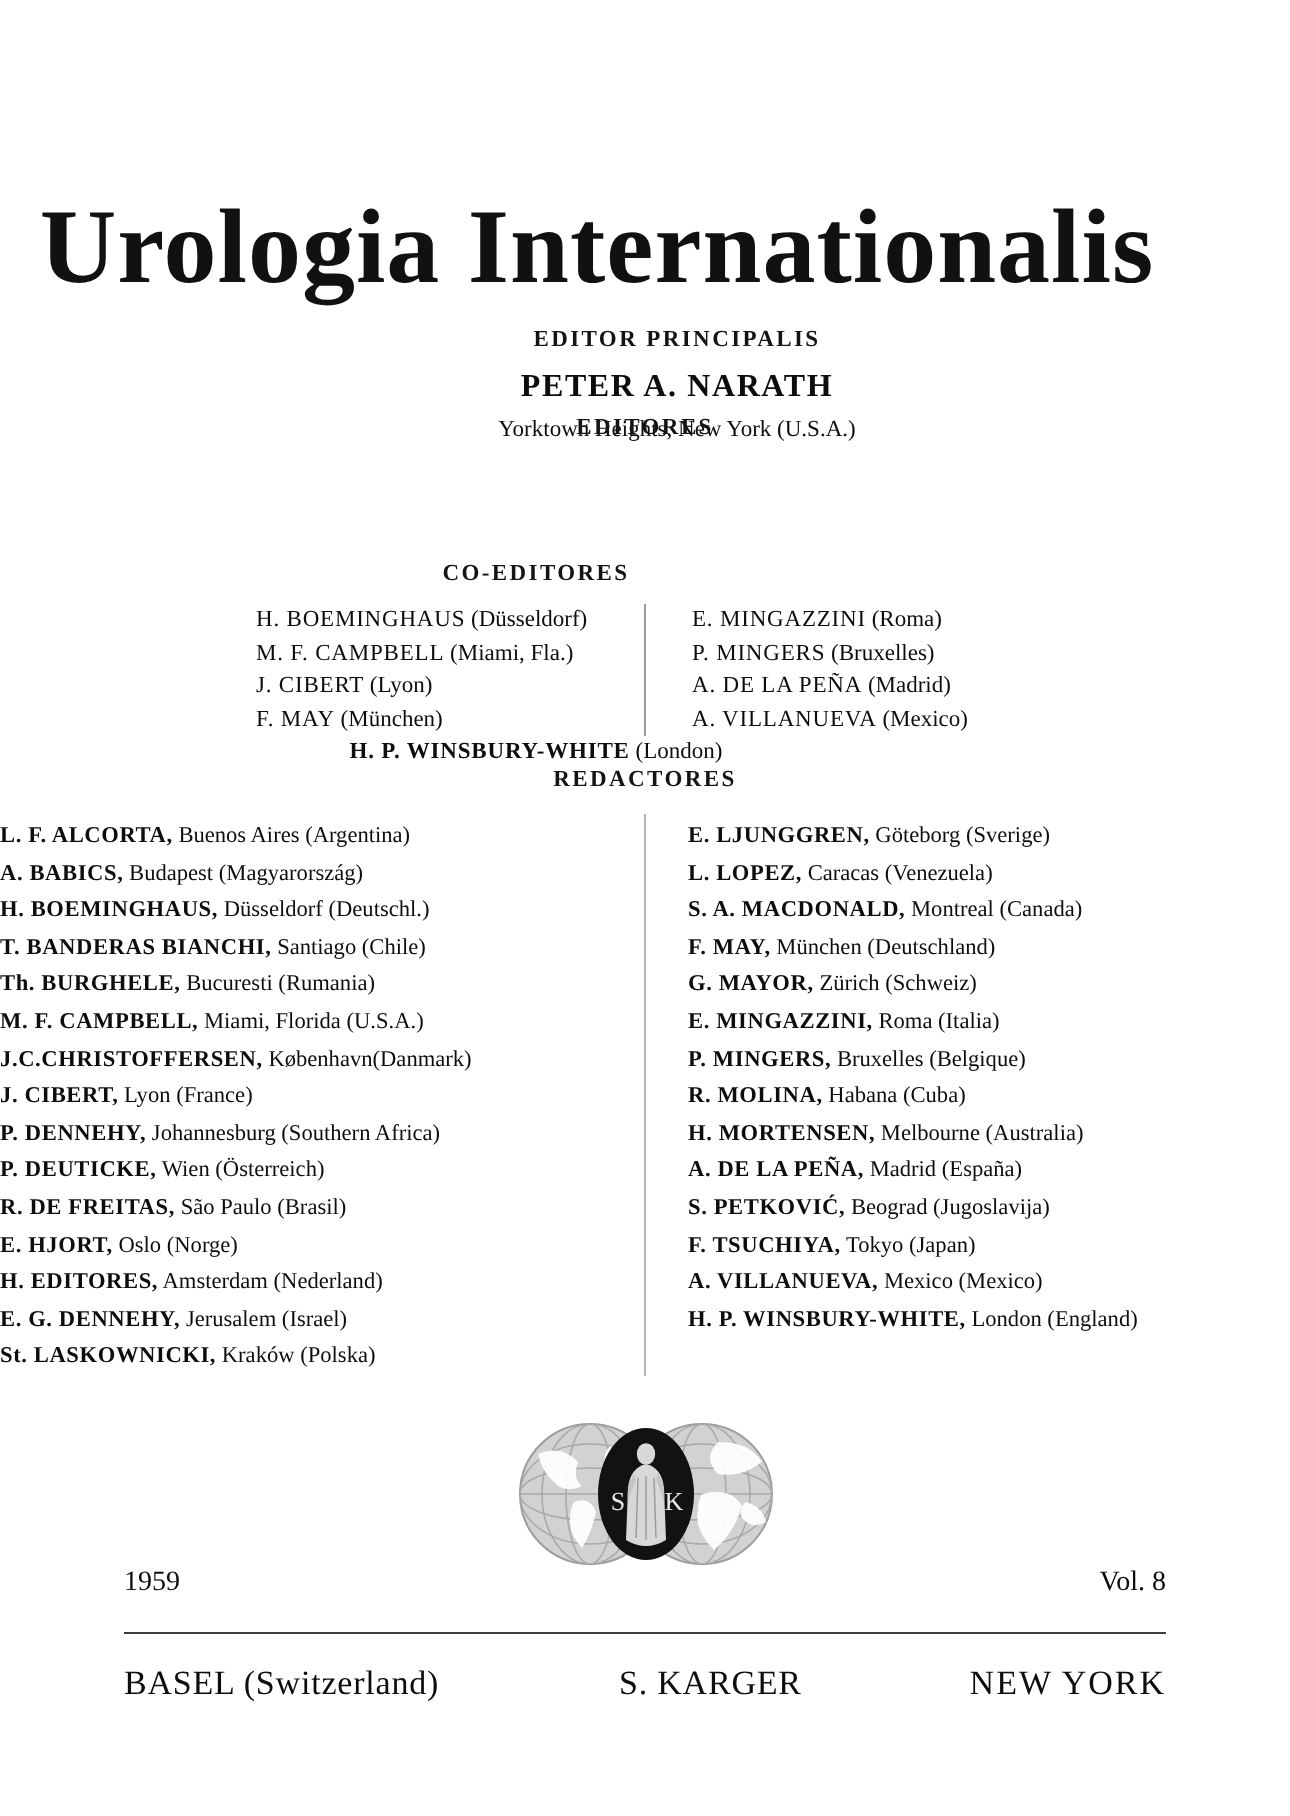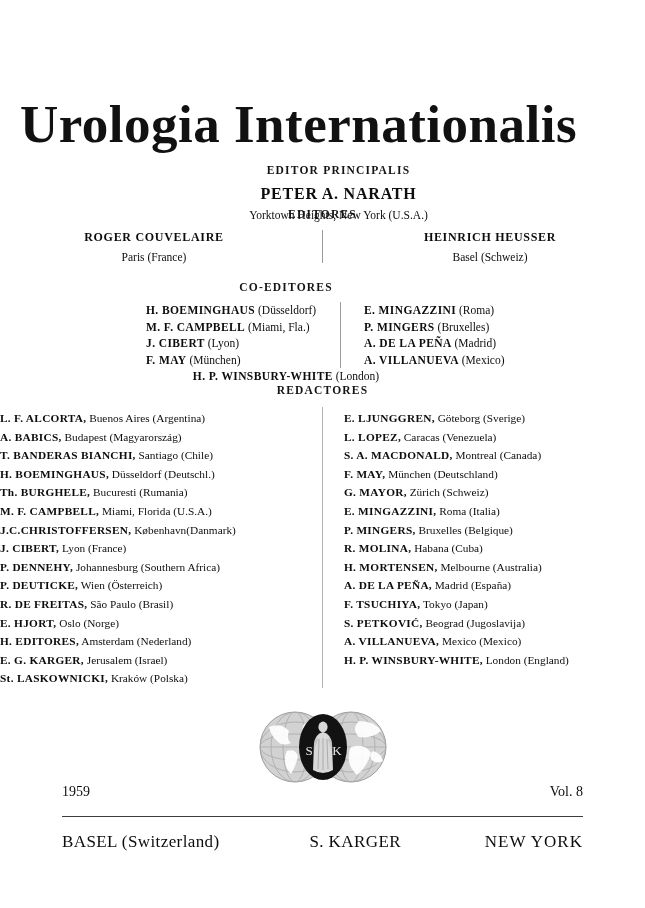--- a/index.html
+++ b/index.html
@@ -104,41 +104,41 @@
   }
   .ed-affil {
     font-size: 11.5px;
     text-align: center;
   }
 
   
   #coeditores-block {
     position: absolute;
     top: 281px;
-    left: 18px;
+    left: 0;
     width: 536px;
   }
   #coeditores-block .sec-heading { margin-bottom: 9px; }
 
   #coeditores-block .two-col .col.left {
     padding-right: 0;
     text-align: left;
     padding-left: 128px;
   }
   #coeditores-block .two-col .col.right {
     padding-left: 24px;
     text-align: left;
   }
   .coed-item {
     font-size: 11.5px;
     line-height: 16.5px;
     white-space: nowrap;
   }
   .coed-item .sc {
-    font-weight: 700;
+    font-weight: 400;
     letter-spacing: 0.4px;
     margin-top: 32px;
   }
   .coed-footer {
     text-align: center;
     font-size: 11.5px;
     margin-top: 2px;
   }
   .coed-footer .sc { font-weight: 700; letter-spacing: 0.4px; }
 
@@ -225,31 +225,20 @@
   <div class="title">Urologia Internationalis</div>
 
   <div id="editor-principalis-block">
     <div class="sec-heading">EDITOR PRINCIPALIS</div>
     <div class="name">PETER A. NARATH</div>
     <div class="affil">Yorktown Heights, New York (U.S.A.)</div>
   </div>
 
   <div id="editores-block">
     <div class="sec-heading">EDITORES</div>
-    <div class="two-col">
-      <div class="vrule"></div>
-      <div class="col left">
-        <div class="ed-name">ROGER COUVELAIRE</div>
-        <div class="ed-affil">Paris (France)</div>
-      </div>
-      <div class="col right">
-        <div class="ed-name">HEINRICH HEUSSER</div>
-        <div class="ed-affil">Basel (Schweiz)</div>
-      </div>
-    </div>
   </div>
 
   <div id="coeditores-block">
     <div class="sec-heading">CO-EDITORES</div>
     <div class="two-col">
       <div class="vrule"></div>
       <div class="col left">
         <div class="coed-item">
           <span class="sc">H. BOEMINGHAUS</span>
           <span>(Düsseldorf)</span>
@@ -292,47 +281,47 @@
     </div>
   </div>
 
   <div id="redactores-block">
     <div class="sec-heading">REDACTORES</div>
     <div class="two-col">
       <div class="vrule"></div>
       <div class="col left" id="red-left">
           <div class="red-item"><span class="sc">L. F. ALCORTA,</span> <span>Buenos Aires (Argentina)</span></div>
           <div class="red-item"><span class="sc">A. BABICS,</span> <span>Budapest (Magyarország)</span></div>
+          <div class="red-item"><span class="sc">H. BOEMINGHAUS,</span> <span>Düsseldorf (Deutschl.)</span></div>
           <div class="red-item"><span class="sc">T. BANDERAS BIANCHI,</span> <span>Santiago (Chile)</span></div>
-          <div class="red-item"><span class="sc">H. BOEMINGHAUS,</span> <span>Düsseldorf (Deutschl.)</span></div>
           <div class="red-item"><span class="sc">Th. BURGHELE,</span> <span>Bucuresti (Rumania)</span></div>
           <div class="red-item"><span class="sc">M. F. CAMPBELL,</span> <span>Miami, Florida (U.S.A.)</span></div>
           <div class="red-item"><span class="sc">J.C.CHRISTOFFERSEN,</span> <span>København(Danmark)</span></div>
           <div class="red-item"><span class="sc">J. CIBERT,</span> <span>Lyon (France)</span></div>
           <div class="red-item"><span class="sc">P. DENNEHY,</span> <span>Johannesburg (Southern Africa)</span></div>
           <div class="red-item"><span class="sc">P. DEUTICKE,</span> <span>Wien (Österreich)</span></div>
           <div class="red-item"><span class="sc">R. DE FREITAS,</span> <span>São Paulo (Brasil)</span></div>
           <div class="red-item"><span class="sc">E. HJORT,</span> <span>Oslo (Norge)</span></div>
           <div class="red-item"><span class="sc">H. EDITORES,</span> <span>Amsterdam (Nederland)</span></div>
-          <div class="red-item"><span class="sc">E. G. KARGER,</span> <span>Jerusalem (Israel)</span></div>
+          <div class="red-item"><span class="sc">E. G. DENNEHY,</span> <span>Jerusalem (Israel)</span></div>
           <div class="red-item"><span class="sc">St. LASKOWNICKI,</span> <span>Kraków (Polska)</span></div>
         </div>
       <div class="col right" id="red-right">
           <div class="red-item"><span class="sc">E. LJUNGGREN,</span> <span>Göteborg (Sverige)</span></div>
           <div class="red-item"><span class="sc">L. LOPEZ,</span> <span>Caracas (Venezuela)</span></div>
           <div class="red-item"><span class="sc">S. A. MACDONALD,</span> <span>Montreal (Canada)</span></div>
           <div class="red-item"><span class="sc">F. MAY,</span> <span>München (Deutschland)</span></div>
           <div class="red-item"><span class="sc">G. MAYOR,</span> <span>Zürich (Schweiz)</span></div>
           <div class="red-item"><span class="sc">E. MINGAZZINI,</span> <span>Roma (Italia)</span></div>
           <div class="red-item"><span class="sc">P. MINGERS,</span> <span>Bruxelles (Belgique)</span></div>
           <div class="red-item"><span class="sc">R. MOLINA,</span> <span>Habana (Cuba)</span></div>
           <div class="red-item"><span class="sc">H. MORTENSEN,</span> <span>Melbourne (Australia)</span></div>
           <div class="red-item"><span class="sc">A. DE LA PEÑA,</span> <span>Madrid (España)</span></div>
+          <div class="red-item"><span class="sc">S. PETKOVIĆ,</span> <span>Beograd (Jugoslavija)</span></div>
           <div class="red-item"><span class="sc">F. TSUCHIYA,</span> <span>Tokyo (Japan)</span></div>
-          <div class="red-item"><span class="sc">S. PETKOVIĆ,</span> <span>Beograd (Jugoslavija)</span></div>
           <div class="red-item"><span class="sc">A. VILLANUEVA,</span> <span>Mexico (Mexico)</span></div>
           <div class="red-item"><span class="sc">H. P. WINSBURY-WHITE,</span> <span>London (England)</span></div>
         </div>
     </div>
   </div>
 
   <div id="publisher-logo">
     <svg viewBox="0 0 152 80" width="152" height="80" aria-hidden="true">
       <defs>
         <clipPath id="gl">

